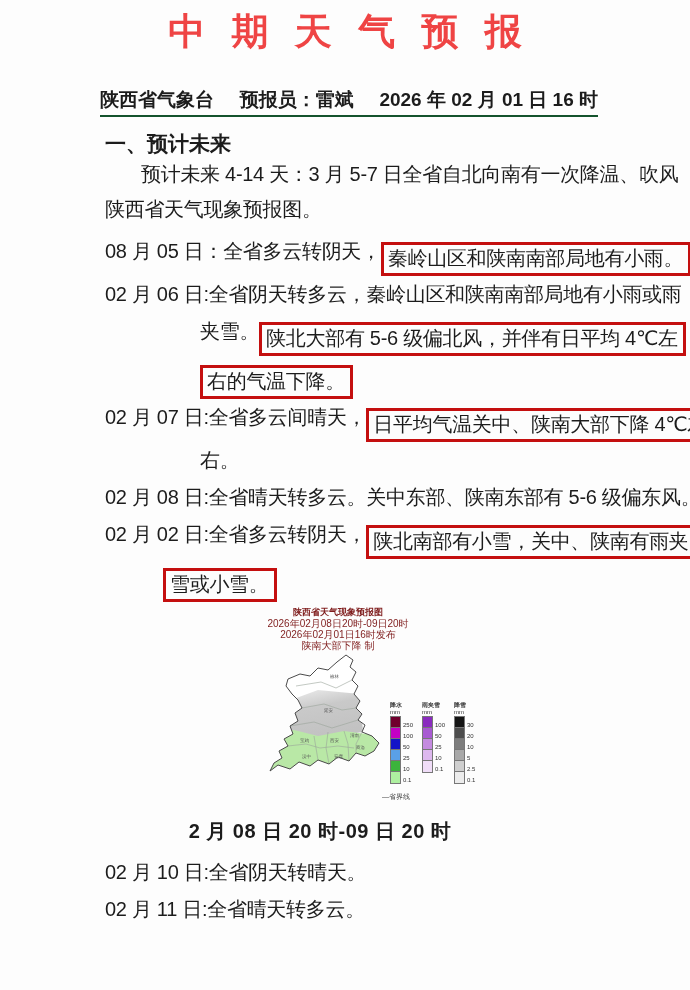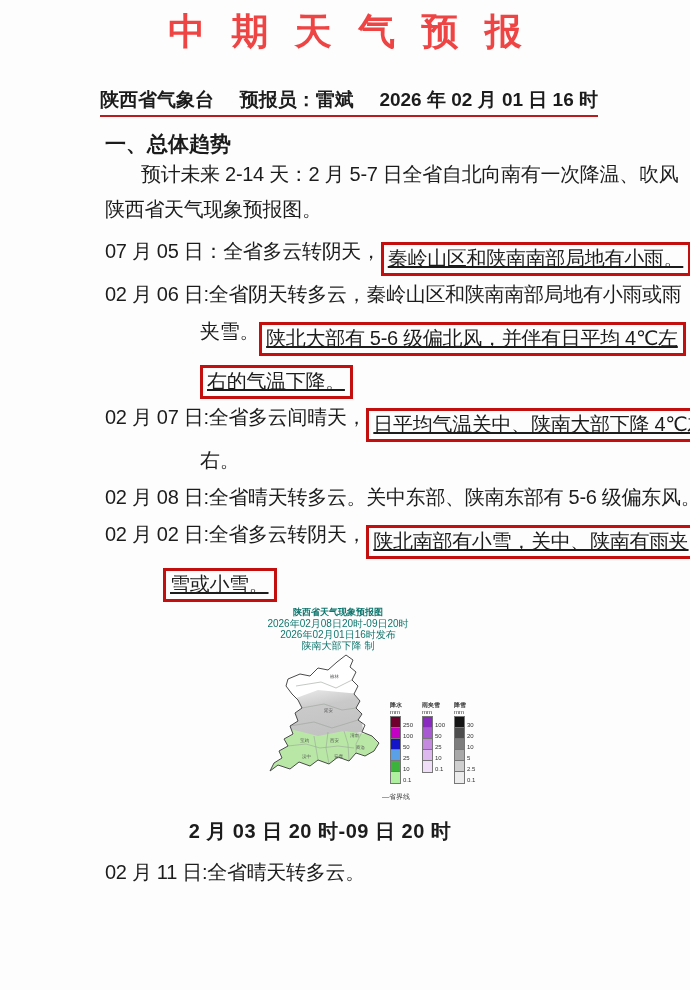--- a/index.html
+++ b/index.html
@@ -13,42 +13,42 @@
   
   .doc-title{
     margin-top:8px;text-align:center;
     font-size:37px;font-weight:700;letter-spacing:8px;
     color:#ef4444;line-height:48px;padding-left:8px;
   }
   .meta-row{
     margin:32px 0 0 100px;width:498px;
     display:flex;justify-content:space-between;align-items:baseline;
     font-size:19px;font-weight:600;line-height:24px;
-    border-bottom:2px solid #b91c1c;padding-bottom:3px;
+    border-bottom:2px solid #14532d;padding-bottom:3px;
   }
 
   
   .content{margin-left:105px;width:560px;}
   .sec-heading{font-size:21px;font-weight:700;line-height:26px;white-space:nowrap;}
   .h1{margin-top:14px;}
   .h2{margin-top:10px;}
   .bodyline{font-size:20px;font-weight:500;line-height:35px;white-space:nowrap;letter-spacing:-0.3px;}
   .indent1{padding-left:36px;}
   .flist{margin-top:6px;}
   .fline{font-size:20px;font-weight:500;line-height:37px;white-space:nowrap;letter-spacing:-0.3px;}
   .cont95{padding-left:95px;}
   .cont58{padding-left:58px;}
   .rbox{
     display:inline-block;border:3px solid #c40f0f;
-    padding:1px 5px 2px 4px;line-height:25px;vertical-align:-7px;text-decoration:underline;
+    padding:1px 5px 2px 4px;line-height:25px;vertical-align:-7px;
   }
 
   
   .map-figure{position:relative;width:250px;height:206px;margin:4px 0 0 232px;}
-  .map-header{width:176px;margin-left:18px;text-align:center;color:#0f766e;}
+  .map-header{width:176px;margin-left:18px;text-align:center;color:#7f1d1d;}
   .mh1{font-size:9px;font-weight:700;line-height:12px;}
   .mh2{font-size:10px;line-height:11px;}
   .map-svg{position:absolute;left:34px;top:46px;}
   .legends{position:absolute;left:158px;top:96px;display:flex;gap:9px;}
   .legend{display:flex;flex-direction:column;align-items:flex-start;}
   .lg-title{font-size:6px;line-height:7px;color:#333;font-weight:700;}
   .lg-unit{font-size:6px;line-height:7px;color:#333;margin-bottom:2px;}
   .lg-rows{display:flex;flex-direction:column;}
   .lg-row{display:flex;align-items:flex-end;height:11px;}
   .lg-sw{width:9px;height:11px;border:0.5px solid #777;}
@@ -69,28 +69,28 @@
   <div class="doc-title">中 期 天 气 预 报</div>
 
   <div class="meta-row">
     <span>陕西省气象台</span>
     <span>预报员：雷斌</span>
     <span>2026 年 02 月 01 日 16 时</span>
   </div>
 
   <div class="content">
 
-    <div class="sec-heading h1">一、总体趋势</div>
-    <div class="bodyline indent1">预计未来 2-14 天：2 月 5-7 日全省自北向南有一次降温、吹风</div>
+    <div class="sec-heading h1">一、预计未来</div>
+    <div class="bodyline indent1">预计未来 4-14 天：3 月 5-7 日全省自北向南有一次降温、吹风</div>
     <div class="bodyline">陕西省天气现象预报图。</div>
 
 
     <div class="flist">
       <div class="fline">
-        <span>07 月 05 日：全省多云转阴天，</span><span class="rbox">秦岭山区和陕南南部局地有小雨。</span>
+        <span>08 月 05 日：全省多云转阴天，</span><span class="rbox">秦岭山区和陕南南部局地有小雨。</span>
       </div>
       <div class="fline">
         <span>02 月 06 日:全省阴天转多云，秦岭山区和陕南南部局地有小雨或雨</span>
       </div>
       <div class="fline cont95">
         <span>夹雪。</span><span class="rbox">陕北大部有 5-6 级偏北风，并伴有日平均 4℃左</span>
       </div>
       <div class="fline cont95">
         <span class="rbox">右的气温下降。</span>
       </div>
@@ -255,22 +255,25 @@
               <div class="lg-sw" style="background: rgb(236, 236, 236);"></div>
               <div class="lg-tick">0.1</div>
             </div>
           </div>
       </div>
     </div>
 
     <div class="boundary-key">—省界线</div>
   </div>
 
-  <div class="map-caption">2 月 03 日 20 时-09 日 20 时</div>
+  <div class="map-caption">2 月 08 日 20 时-09 日 20 时</div>
 
   <div class="content tail">
     <div class="fline">
+      <span>02 月 10 日:全省阴天转晴天。</span>
+    </div>
+    <div class="fline">
       <span>02 月 11 日:全省晴天转多云。</span>
     </div>
 
   </div>
 
 </div>
 
 </body></html>

